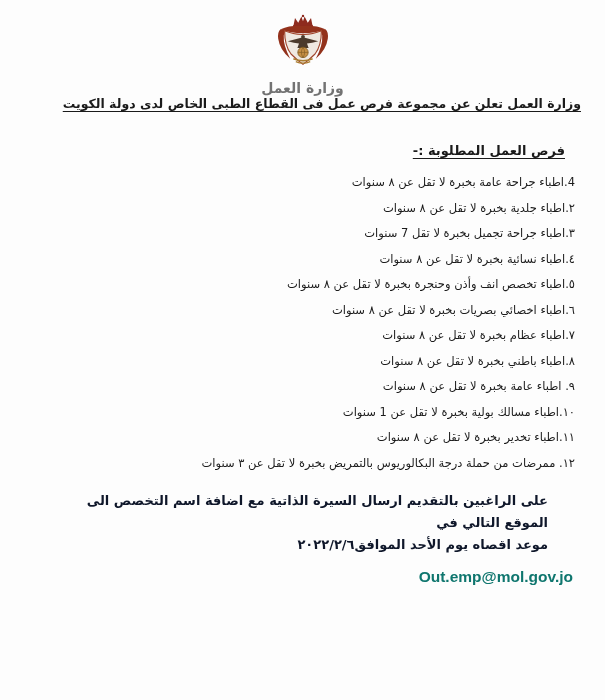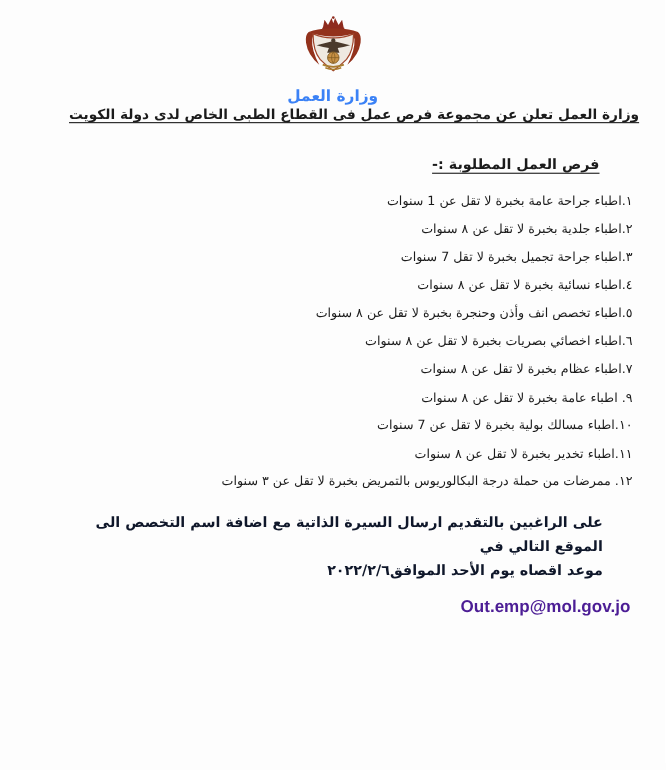--- a/index.html
+++ b/index.html
@@ -8,34 +8,34 @@
     margin: 0 auto;
     background: #fdfdfd;
     font-family: "DejaVu Sans", sans-serif;
     color: #1b1b1b;
     position: relative;
     overflow: hidden;
   }
   .header { text-align: center; padding-top: 14px; }
   .logo-svg { width: 74px; height: 64px; display: block; margin: 0 auto; }
   .ministry-name {
-    font-size: 14px; font-weight: bold; margin-top: 2px; color: #3b82f6;
+    font-size: 14px; font-weight: bold; margin-top: 2px; color: #737373;
     direction: rtl;
   }
   .doc-title {
     direction: rtl; text-align: right;
     padding: 0 24px 0 18px;
     margin-top: 0;
     font-weight: bold; font-size: 12.5px;
     text-decoration: underline;
     text-underline-offset: 3px;
   }
   .section-heading {
     direction: rtl; text-align: right;
-    padding-right: 60px;
+    padding-right: 40px;
     margin-top: 32px;
     font-weight: bold; font-size: 13px;
     text-decoration: underline;
     text-underline-offset: 3px;
   }
   .job-list {
     direction: rtl; text-align: right;
     padding: 0 30px 0 22px;
     margin-top: 12px;
     font-size: 11.5px;
@@ -47,21 +47,21 @@
     margin-top: 14px;
     font-weight: bold; font-size: 13px;
     line-height: 22px;
     color: #0f172a;
   }
   .email-line {
     direction: ltr; text-align: right;
     padding-right: 32px;
     margin-top: 12px;
     font-weight: bold; font-size: 15.5px;
-    color: #4c1d95;
+    color: #0f766e;
     font-family: "Liberation Sans", sans-serif;
   }
 </style>
 </head>
 <body>
 
 <div class="page">
 
   <div class="header">
     <svg class="logo-svg" viewBox="0 0 90 80" aria-hidden="true">
@@ -87,29 +87,30 @@
       <path d="M36,59.5 Q45,63.5 54,59.5" stroke="#a97c2f" fill="none" stroke-width="1.6"></path>
     </svg>
     <div class="ministry-name">وزارة العمل</div>
   </div>
 
   <div class="doc-title">وزارة العمل تعلن عن مجموعة فرص عمل فى القطاع الطبى الخاص لدى دولة الكويت</div>
 
   <div class="section-heading">فرص العمل المطلوبة :-</div>
 
   <div class="job-list">
-    <div class="job-item">١.اطباء جراحة عامة بخبرة لا تقل عن 1 سنوات</div>
+    <div class="job-item">4.اطباء جراحة عامة بخبرة لا تقل عن ٨ سنوات</div>
     <div class="job-item">٢.اطباء جلدية بخبرة لا تقل عن ٨ سنوات</div>
     <div class="job-item">٣.اطباء جراحة تجميل بخبرة لا تقل 7 سنوات</div>
     <div class="job-item">٤.اطباء نسائية بخبرة لا تقل عن ٨ سنوات</div>
     <div class="job-item">٥.اطباء تخصص انف وأذن وحنجرة بخبرة لا تقل عن ٨ سنوات</div>
     <div class="job-item">٦.اطباء اخصائي بصريات بخبرة لا تقل عن ٨ سنوات</div>
     <div class="job-item">٧.اطباء عظام بخبرة لا تقل عن ٨ سنوات</div>
+    <div class="job-item">٨.اطباء باطني بخبرة لا تقل عن ٨ سنوات</div>
     <div class="job-item">٩. اطباء عامة بخبرة لا تقل عن ٨ سنوات</div>
-    <div class="job-item">١٠.اطباء مسالك بولية بخبرة لا تقل عن 7 سنوات</div>
+    <div class="job-item">١٠.اطباء مسالك بولية بخبرة لا تقل عن 1 سنوات</div>
     <div class="job-item">١١.اطباء تخدير بخبرة لا تقل عن ٨ سنوات</div>
     <div class="job-item">١٢. ممرضات من حملة درجة البكالوريوس بالتمريض  بخبرة لا تقل عن ٣ سنوات</div>
   </div>
 
   <div class="footer-note">
     <div>على الراغبين بالتقديم ارسال السيرة الذاتية مع اضافة اسم التخصص الى الموقع التالي  في</div>
     <div>موعد اقصاه يوم الأحد الموافق٢٠٢٢/٢/٦</div>
   </div>
 
   <div class="email-line">Out.emp@mol.gov.jo</div>

